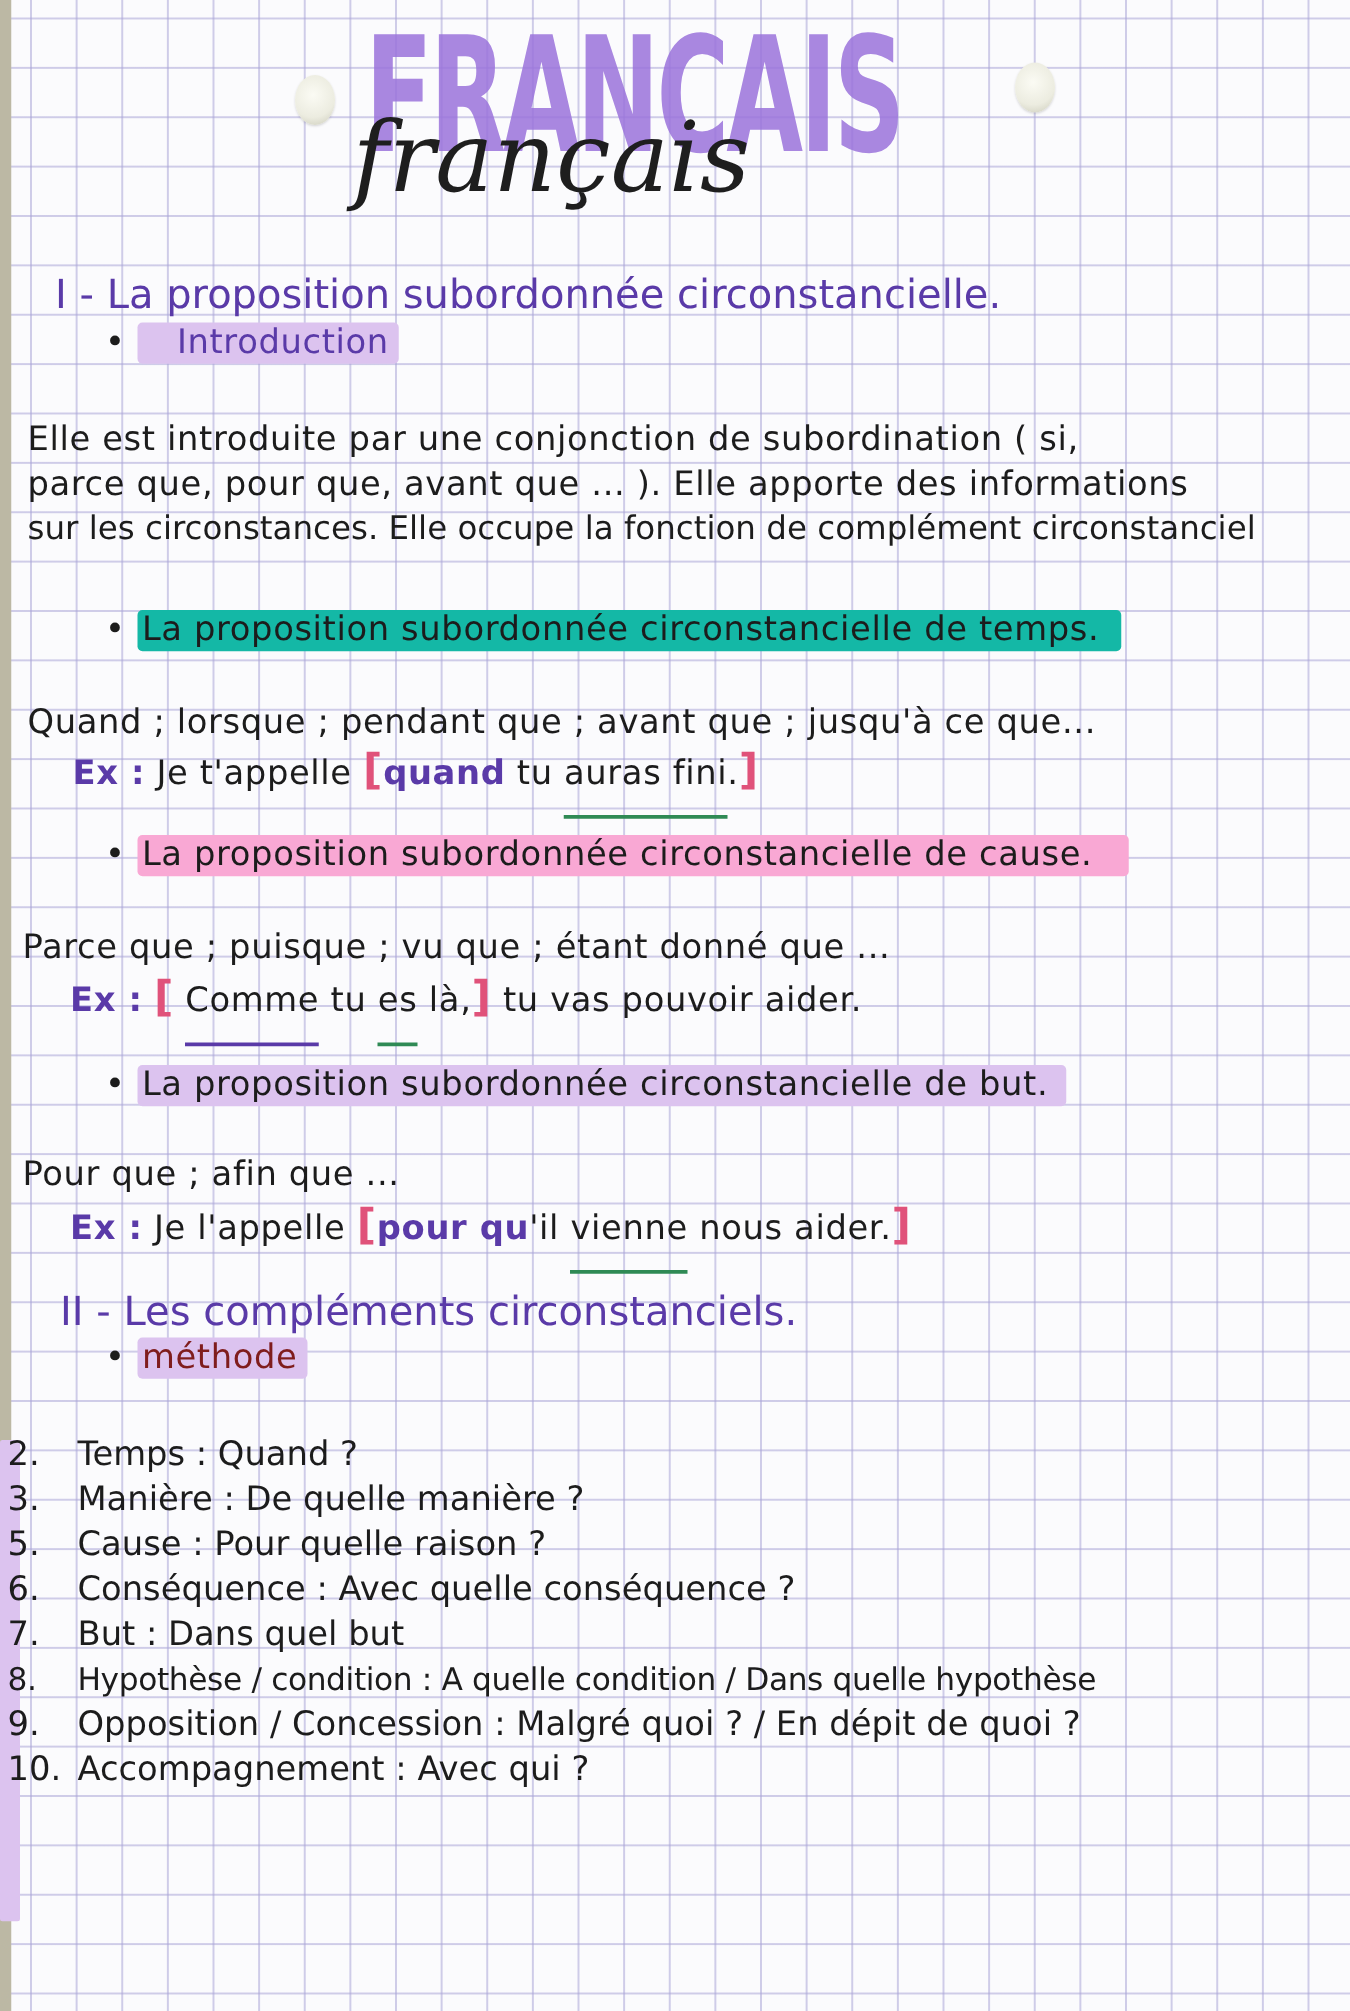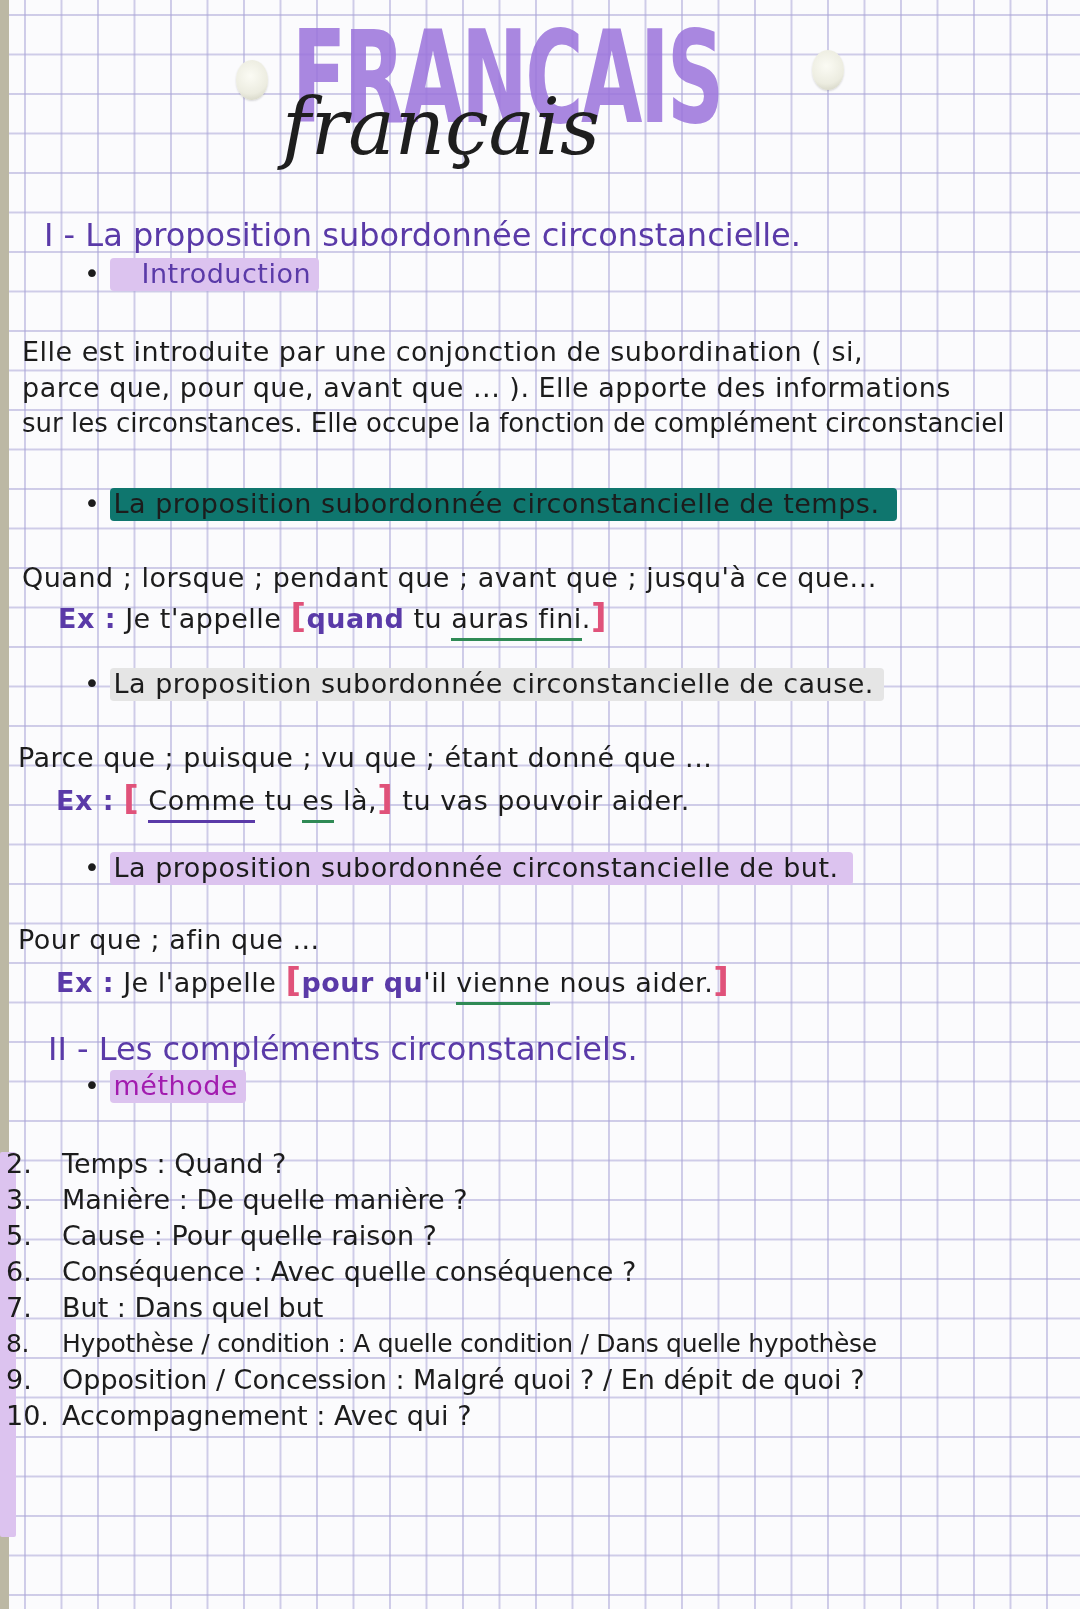--- a/index.html
+++ b/index.html
@@ -32,21 +32,21 @@
   .title-script {
     font-family: "DejaVu Serif", serif; font-style: italic; font-size: 78px;
     line-height: 1; color: #1e1e1e;
   }
   .hw { font-size: 27px; letter-spacing: 0.5px; }
   .section { font-size: 32px; }
   .hl {
     border-radius: 4px; padding: 0 8px 2px 4px;
   }
   .bracket { font-weight: bold; font-size: 34px; }
-  .ul { border-bottom: 3px solid; padding-bottom: 4px; }
+  .ul { border-bottom: 3px solid; padding-bottom: 18px; }
   .list-row { font-size: 27px; height: 36px; line-height: 36px; }
   .num-strip {
     position: absolute; left: 0; top: 1152px; width: 16px; height: 385px;
     border-radius: 2px;
   }
 </style>
 </head>
 <body>
 
 <div class="margin-strip"></div>
@@ -61,34 +61,34 @@
   <span>•</span>
   <span class="hl" style="background:#dcc3ef; color:#5a3aa8;padding-left:32px;">Introduction</span>
 </div>
 
 <div class="abs hw" style="left:22px; top:336px;">Elle est introduite par une conjonction de subordination ( si,</div>
 <div class="abs hw" style="left:22px; top:372px;">parce que, pour que, avant que ... ). Elle apporte des informations</div>
 <div class="abs hw" style="left:22px; top:408px; font-size:26px; letter-spacing:0;">sur les circonstances. Elle occupe la fonction de complément circonstanciel</div>
 
 <div class="abs hw" style="left:84px; top:488px;">
   <span>•</span>
-  <span class="hl" style="background:#0f766e; padding-right:18px;">La proposition subordonnée circonstancielle de temps.</span>
+  <span class="hl" style="background:#14b8a6; padding-right:18px;">La proposition subordonnée circonstancielle de temps.</span>
 </div>
 <div class="abs hw" style="left:22px; top:562px;">Quand ; lorsque ; pendant que ; avant que ; jusqu'à ce que...</div>
 <div class="abs hw" style="left:58px; top:596px;">
   <span style="color:#5a3aa8; font-weight:bold;">Ex :</span>
   <span>Je t'appelle</span>
   <span class="bracket" style="color:#e0527a;">[</span><span style="color:#5a3aa8; font-weight:bold;">quand</span>
   <span>tu</span>
   <span class="ul" style="border-color:#2f8a55;">auras fini</span><span>.</span><span class="bracket" style="color:#e0527a;">]</span>
 </div>
 
 <div class="abs hw" style="left:84px; top:668px;">
   <span>•</span>
-  <span class="hl" style="background:#e5e5e5; padding-right:10px;">La proposition subordonnée circonstancielle de cause.</span>
+  <span class="hl" style="background:#f9a8d4; padding-right:29px;">La proposition subordonnée circonstancielle de cause.</span>
 </div>
 <div class="abs hw" style="left:18px; top:742px;">Parce que ; puisque ; vu que ; étant donné que ...</div>
 <div class="abs hw" style="left:56px; top:778px;">
   <span style="color:#5a3aa8; font-weight:bold;">Ex :</span>
   <span class="bracket" style="color:#e0527a;">[</span>
   <span class="ul" style="border-color:#5a3aa8;">Comme</span>
   <span>tu</span>
   <span class="ul" style="border-color:#2f8a55;">es</span>
   <span>là,</span><span class="bracket" style="color:#e0527a;">]</span>
   <span>tu vas pouvoir aider.</span>
@@ -103,21 +103,21 @@
   <span style="color:#5a3aa8; font-weight:bold;">Ex :</span>
   <span>Je l'appelle</span>
   <span class="bracket" style="color:#e0527a;">[</span><span style="color:#5a3aa8; font-weight:bold;">pour qu</span><span>'il</span>
   <span class="ul" style="border-color:#2f8a55;">vienne</span>
   <span>nous aider.</span><span class="bracket" style="color:#e0527a;">]</span>
 </div>
 
 <div class="abs section" style="left:48px; top:1030px; color:#5a3aa8;">II - Les compléments circonstanciels.</div>
 <div class="abs hw" style="left:84px; top:1070px;">
   <span>•</span>
-  <span class="hl" style="background:#dcc3ef; color:#a21caf;">méthode</span>
+  <span class="hl" style="background:#dcc3ef; color:#7f1d1d;">méthode</span>
 </div>
 
 <div class="num-strip" style="background:#dcc3ef;"></div>
 
 <div class="abs" style="left:6px; top:1146px; width:1070px;">
   <div class="list-row"><span style="display:inline-block;width:56px;">2.</span><span>Temps : Quand ?</span></div>
   <div class="list-row"><span style="display:inline-block;width:56px;">3.</span><span>Manière : De quelle manière ?</span></div>
   <div class="list-row"><span style="display:inline-block;width:56px;">5.</span><span>Cause : Pour quelle raison ?</span></div>
   <div class="list-row"><span style="display:inline-block;width:56px;">6.</span><span>Conséquence : Avec quelle conséquence ?</span></div>
   <div class="list-row"><span style="display:inline-block;width:56px;">7.</span><span>But : Dans quel but</span></div>

